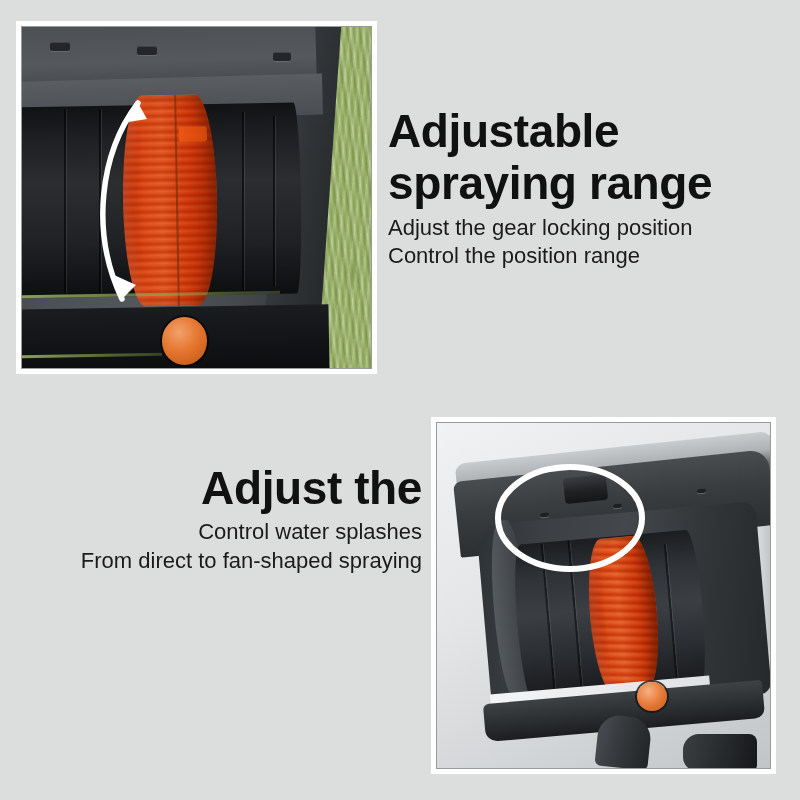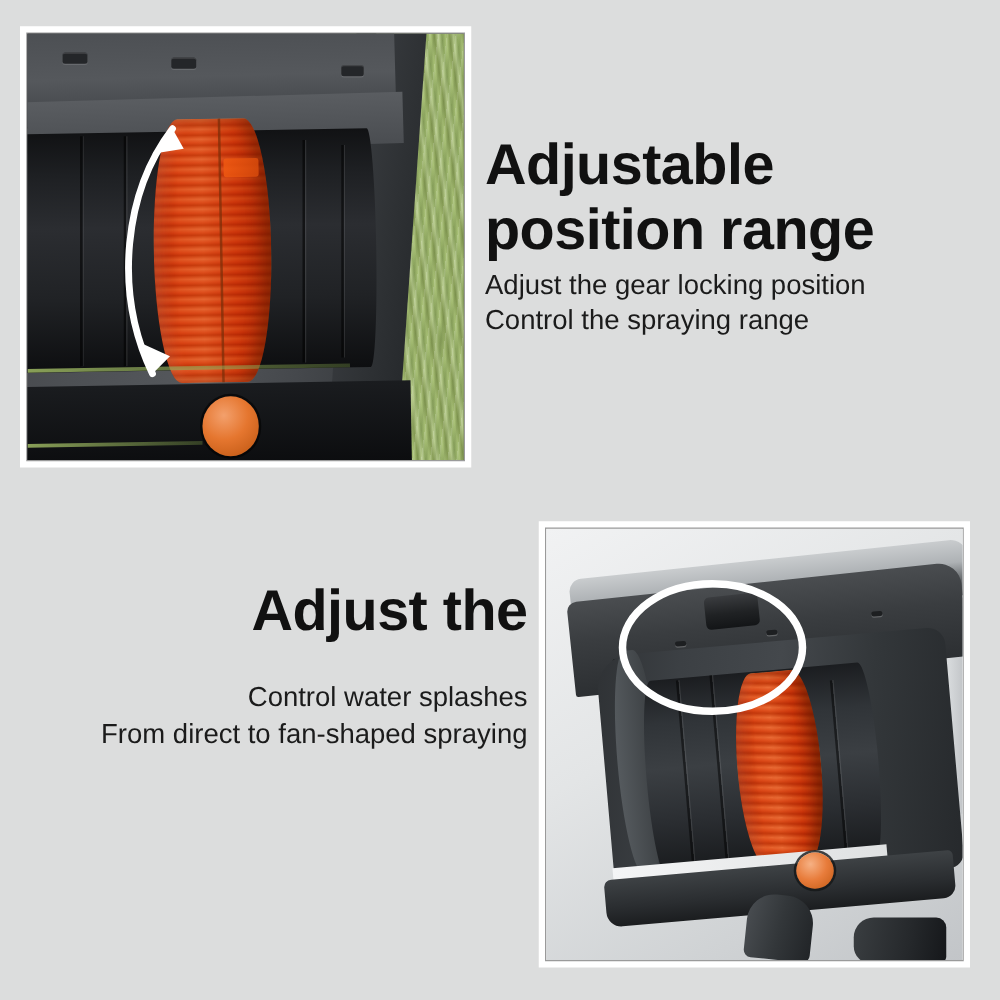--- a/index.html
+++ b/index.html
@@ -368,21 +368,21 @@
     white-space: nowrap;
   }
   .subline {
     font-size: 22px;
     font-weight: normal;
     line-height: 1.28;
     color: #1b1b1b;
     white-space: nowrap;
   }
   #text-block-1 .sub-wrap { margin-top: 4px; }
-  #text-block-2 .sub-wrap { margin-top: 30px; }
+  #text-block-2 .sub-wrap { margin-top: 4px; }
 </style>
 </head>
 <body>
 
 <div class="poster">
 
   <div class="photo" id="photo-grass">
 
     <div class="p1-grass"></div>
 
@@ -413,24 +413,24 @@
 
     <svg class="p1-arrow" viewBox="0 0 349 341">
       <path d="M 116 76 C 78 126, 68 205, 100 272" fill="none" stroke="#ffffff" stroke-width="5.5" stroke-linecap="round"></path>
       <polygon points="116,76 100,96 125,92" fill="#ffffff"></polygon>
       <polygon points="100,272 92,248 114,258" fill="#ffffff"></polygon>
     </svg>
   </div>
 
   <div class="block" id="text-block-1">
     <div class="headline">Adjustable</div>
-    <div class="headline">position range</div>
+    <div class="headline">spraying range</div>
     <div class="sub-wrap">
       <div class="subline">Adjust the gear locking position</div>
-      <div class="subline">Control the spraying range</div>
+      <div class="subline">Control the position range</div>
     </div>
   </div>
 
   <div class="block" id="text-block-2">
     <div class="headline">Adjust the</div>
     <div class="sub-wrap">
       <div class="subline">Control water splashes</div>
       <div class="subline">From direct to fan-shaped spraying</div>
     </div>
   </div>

